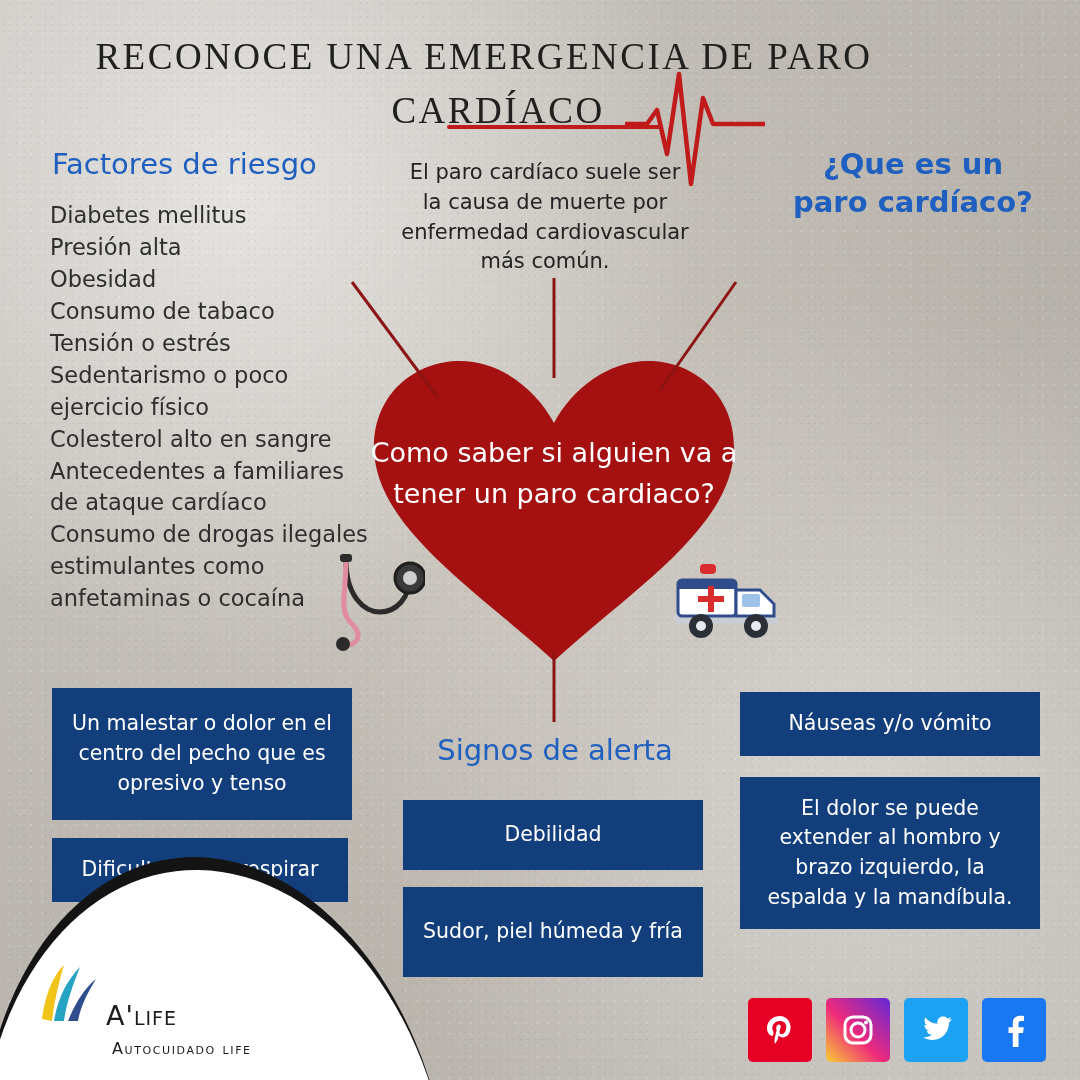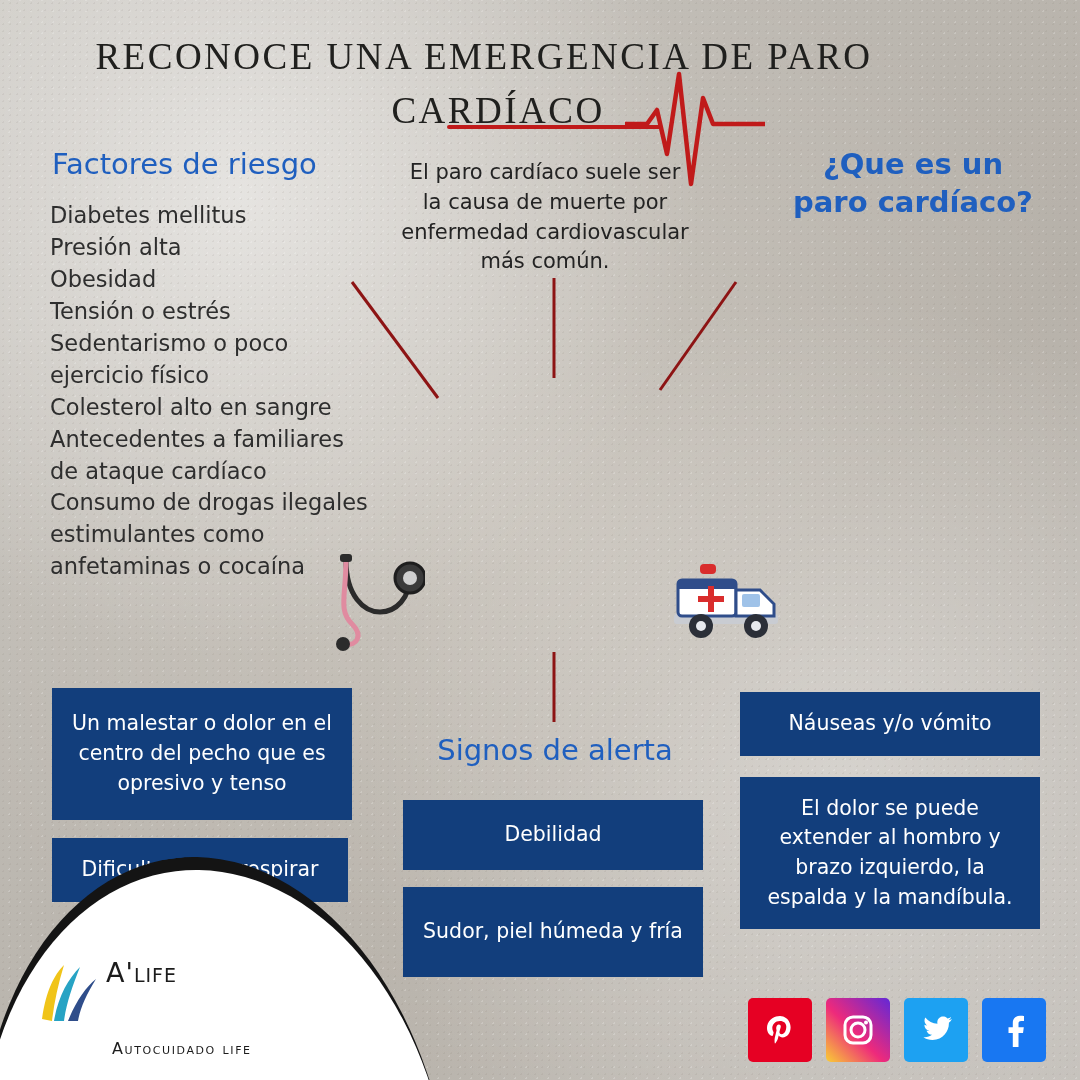--- a/index.html
+++ b/index.html
@@ -167,21 +167,21 @@
   }
   .logo-wrap {
     position: absolute;
     left: 28px;
     bottom: 22px;
     z-index: 6;
     display: flex;
     flex-direction: column;
     align-items: flex-start;
   }
-  .logo-row { display: flex; align-items: flex-start; }
+  .logo-row { display: flex; align-items: flex-end; }
   .logo-text {
     font-size: 27px;
     letter-spacing: 1px;
     color: #1c1c1c;
     font-variant: small-caps;
     margin-left: 4px;
   }
   .logo-sub {
     margin-top: 8px;
     margin-left: 84px;
@@ -238,35 +238,42 @@
     <line x1="224" y1="8" x2="224" y2="108" stroke="#8d1414" stroke-width="3"></line>
     <line x1="406" y1="12" x2="330" y2="120" stroke="#8d1414" stroke-width="3"></line>
     <line x1="224" y1="382" x2="224" y2="452" stroke="#8d1414" stroke-width="3"></line>
   </svg>
 
   <div class="col-head" id="risk-head">Factores de riesgo</div>
   <div class="risk-list">
     <div>Diabetes mellitus</div>
     <div>Presión alta</div>
     <div>Obesidad</div>
+    <div>Consumo de tabaco</div>
     <div>Tensión o estrés</div>
     <div>Sedentarismo o poco
 ejercicio físico</div>
     <div>Colesterol alto en sangre</div>
     <div>Antecedentes a familiares
 de ataque cardíaco</div>
     <div>Consumo de drogas ilegales
 estimulantes como
 anfetaminas o cocaína</div>
   </div>
 
   <div class="center-intro">El paro cardíaco suele ser la causa de muerte por enfermedad cardiovascular más común.</div>
 
   <div class="col-head" id="what-head">¿Que es un paro cardíaco?</div>
 
+  <div class="heart-wrap">
+    <svg width="372" height="312" viewBox="0 0 372 312">
+      <path d="M186 306 C 110 236, 6 172, 6 92 C 6 38, 48 6, 92 6 C 132 6, 168 34, 186 68 C 204 34, 240 6, 280 6 C 324 6, 366 38, 366 92 C 366 172, 262 236, 186 306 Z" fill="#a51010"></path>
+    </svg>
+    <div class="heart-text">Como saber si alguien va a tener un paro cardiaco?</div>
+  </div>
 
   <svg class="icon-steth" width="95" height="105" viewBox="0 0 95 105">
     <path d="M16 12 C 16 48, 34 64, 50 64 C 66 64, 80 50, 80 28" fill="none" stroke="#2b2b2b" stroke-width="5"></path>
     <path d="M16 12 C 16 48, 8 62, 22 76 C 34 88, 26 98, 16 96" fill="none" stroke="#e08ba0" stroke-width="5"></path>
     <circle cx="13" cy="96" r="7" fill="#2b2b2b"></circle>
     <circle cx="80" cy="30" r="15" fill="#3a3a3a" stroke="#1e1e1e" stroke-width="3"></circle>
     <circle cx="80" cy="30" r="7" fill="#cfcfcf"></circle>
     <rect x="10" y="6" width="12" height="8" rx="3" fill="#2b2b2b"></rect>
   </svg>
 

